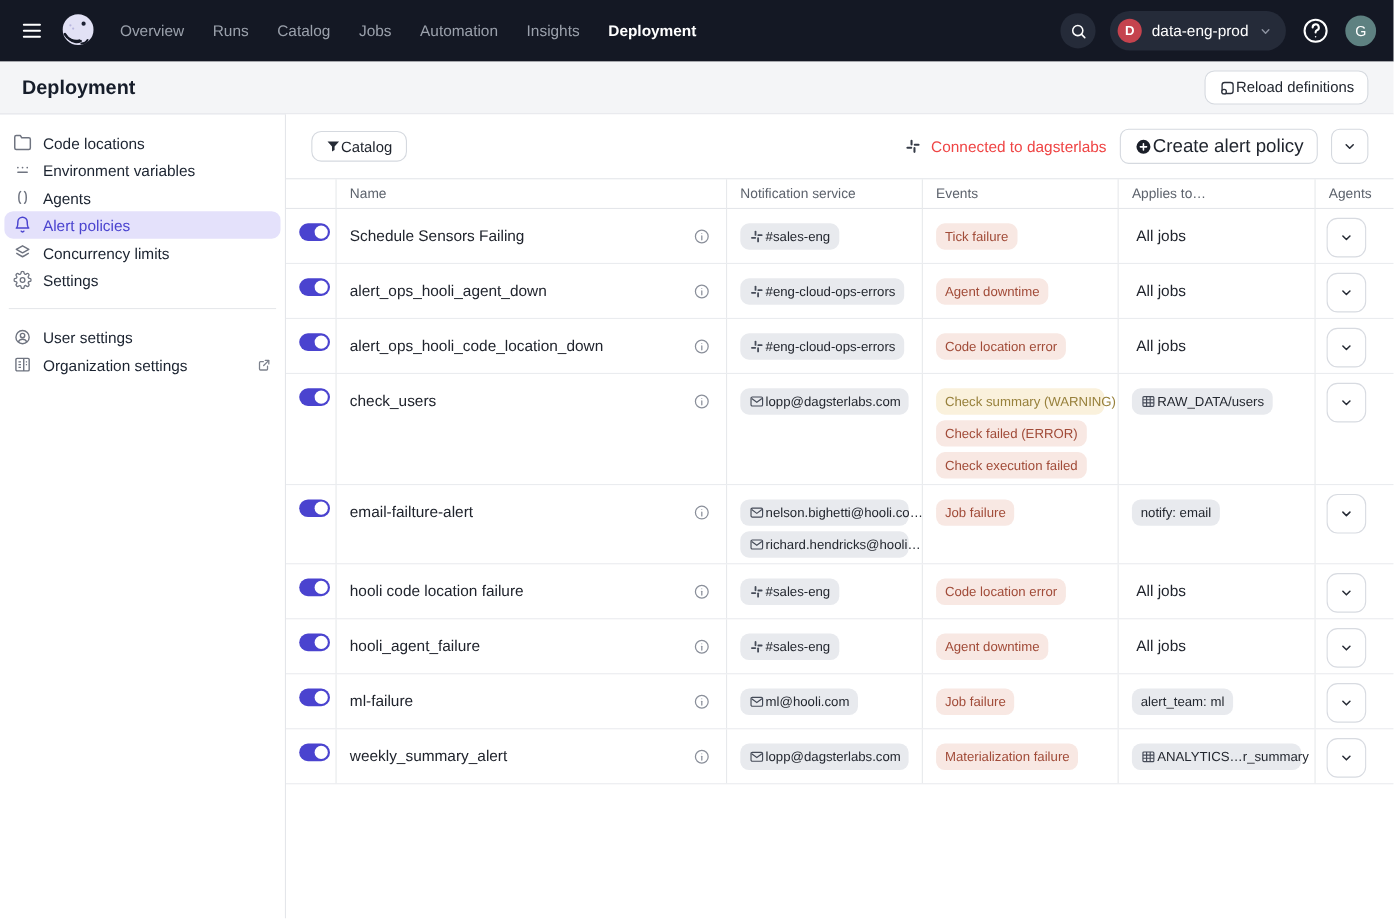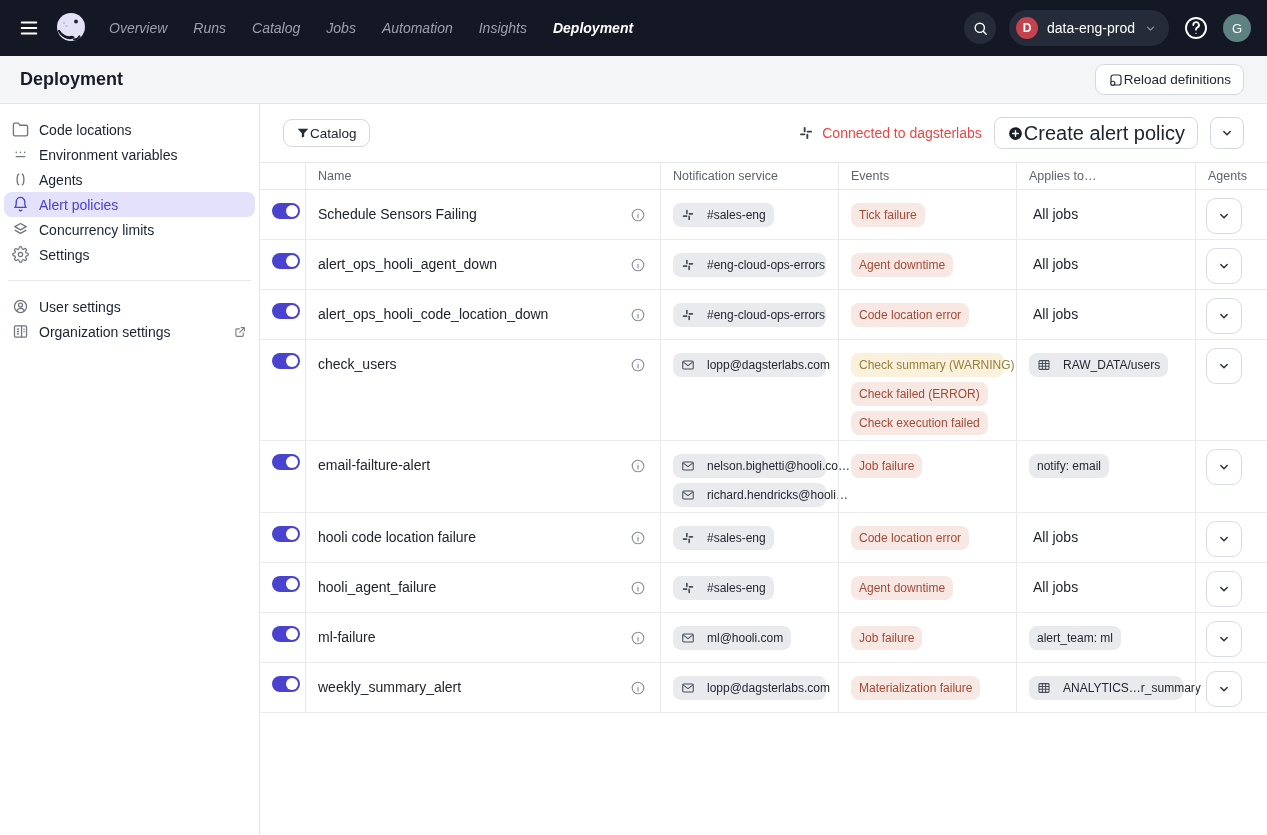--- a/index.html
+++ b/index.html
@@ -7,21 +7,21 @@
   body {
     font-family: "Liberation Sans", sans-serif;
     background:#ffffff; color:#1B2330; overflow:hidden;
   }
   svg { display:block; }
 
   
   .topnav { height:56px; background:var(--nav-bg,#141824); display:flex; align-items:center; padding:0 16px; }
   .hamburger { width:26px; height:26px; display:flex; align-items:center; justify-content:center; cursor:pointer; color:#fff; }
   .logo { width:40px; height:40px; margin-left:9px; cursor:pointer; }
-  .nav-links { display:flex; gap:26px; margin-left:18px; font-size:14px;font-style:italic; }
+  .nav-links { display:flex; gap:26px; margin-left:18px; font-size:14px; }
   .nav-link { color:#9BA1AC; text-decoration:none; cursor:pointer; }
   .nav-link.active { color:#ffffff; font-weight:700; }
   .topnav-right { margin-left:auto; display:flex; align-items:center; gap:13px; }
   .icon-circle { width:32px; height:32px; border-radius:50%; background:#252B39; display:flex; align-items:center; justify-content:center; cursor:pointer; color:#fff; }
   .org-pill { height:36px; border-radius:18px; background:#252B39; display:flex; align-items:center; gap:9px; padding:0 12px 0 7px; color:#fff; font-size:14px; cursor:pointer; }
   .org-badge { width:22px; height:22px; border-radius:50%; background:var(--org-badge,#C5434E); color:#fff; font-size:12px; font-weight:700; display:flex; align-items:center; justify-content:center; }
   .org-caret { color:#8D93A0; }
   .help-btn { width:28px; height:28px; color:#fff; cursor:pointer; }
   .avatar { width:28px; height:28px; border-radius:50%; background:var(--avatar-bg,#5E8181); color:#fff; font-size:13px; display:flex; align-items:center; justify-content:center; cursor:pointer; }
 
@@ -38,38 +38,38 @@
   .side-item.active { background:#E4E1FB; color:var(--accent,#4A43CF); }
   .side-icon { width:17px; height:17px; color:#6F7480; flex:none; }
   .side-item.active .side-icon { color:var(--accent,#4A43CF); }
   .side-divider { height:1px; background:#E6E8EB; margin:13px 4px; }
   .ext-icon { margin-left:auto; width:14px; height:14px; color:#7C818C; }
 
   .main { flex:1; display:flex; flex-direction:column; background:#fff; min-width:0; }
   .toolbar { height:58px; display:flex; align-items:center; padding:0 23px; }
   .toolbar-right { margin-left:auto; display:flex; align-items:center; gap:12px; }
   .connected { display:flex; align-items:center; gap:8px; font-size:14px; color:#ef4444; }
-  .create-btn { font-weight:500; font-size:20px; }
+  .create-btn { font-weight:500; font-size:17px; }
   .more-btn { width:34px; justify-content:center; padding:0; }
   .filter-btn { height:28px; border-radius:9px; }
 
   
   .t-head, .t-row { display:grid; grid-template-columns:45px 355px 178px 178px 179px 72px; }
   .t-head { height:28px; border-top:1px solid #E4E6EA; border-bottom:1px solid #E4E6EA; }
   .t-head > div { font-size:12.5px; color:#5D636D; line-height:27px; padding:0 12px; }
   .t-head > div:not(:first-child), .t-row > .cell:not(:first-child) { border-left:1px solid #E7E9EC; }
   .t-row { border-bottom:1px solid #EAECEF; }
   .cell { padding:0 12px; min-width:0; }
   .cell-toggle { padding-top:13px; }
   .toggle { display:block; width:28px; height:16px; border-radius:9px; background:var(--accent,#4A43CF); position:relative; cursor:pointer; }
   .toggle::after { content:""; position:absolute; right:2px; top:2px; width:12px; height:12px; border-radius:50%; background:#fff; }
   .cell-name { display:flex; justify-content:space-between; align-items:flex-start; padding-top:16px; font-size:14px; color:#20242D; padding-right:14px; gap:8px; }
   .info-icon { width:16px; height:16px; color:#8A8F9A; flex:none; cursor:pointer; margin-top:1px; }
   .pill-col { display:flex; flex-direction:column; gap:5px; padding-top:13px; align-items:flex-start; }
-  .pill { display:inline-flex; align-items:center; gap:12px; height:24px; padding:0 8px; border-radius:8px; font-size:12px; background:var(--pill-bg,#E8EAEE); color:#23272F; white-space:nowrap; max-width:100%; }
+  .pill { display:inline-flex; align-items:center; gap:1px; height:24px; padding:0 8px; border-radius:8px; font-size:12px; background:var(--pill-bg,#E8EAEE); color:#23272F; white-space:nowrap; max-width:100%; }
   .pill .picon { width:14px; height:14px; color:#454B58; flex:none; }
   .pill.event { background:var(--event-bg,#F8E8E3); color:var(--event-text,#A14B38); }
   .pill.warning { background:var(--warn-bg,#FAF1DC); color:var(--warn-text,#97803B); }
   .applies-text { font-size:14px; color:#20242D; margin:3px 0 0 4px; line-height:17px; }
   .cell-actions { padding-top:8px; padding-left:10px; }
   .action-btn { width:36px; height:36px; border:1px solid #D8DBE1; border-radius:10px; background:#fff; display:flex; align-items:center; justify-content:center; cursor:pointer; color:#262B35; }
 </style>
 </head>
 <body>
 

